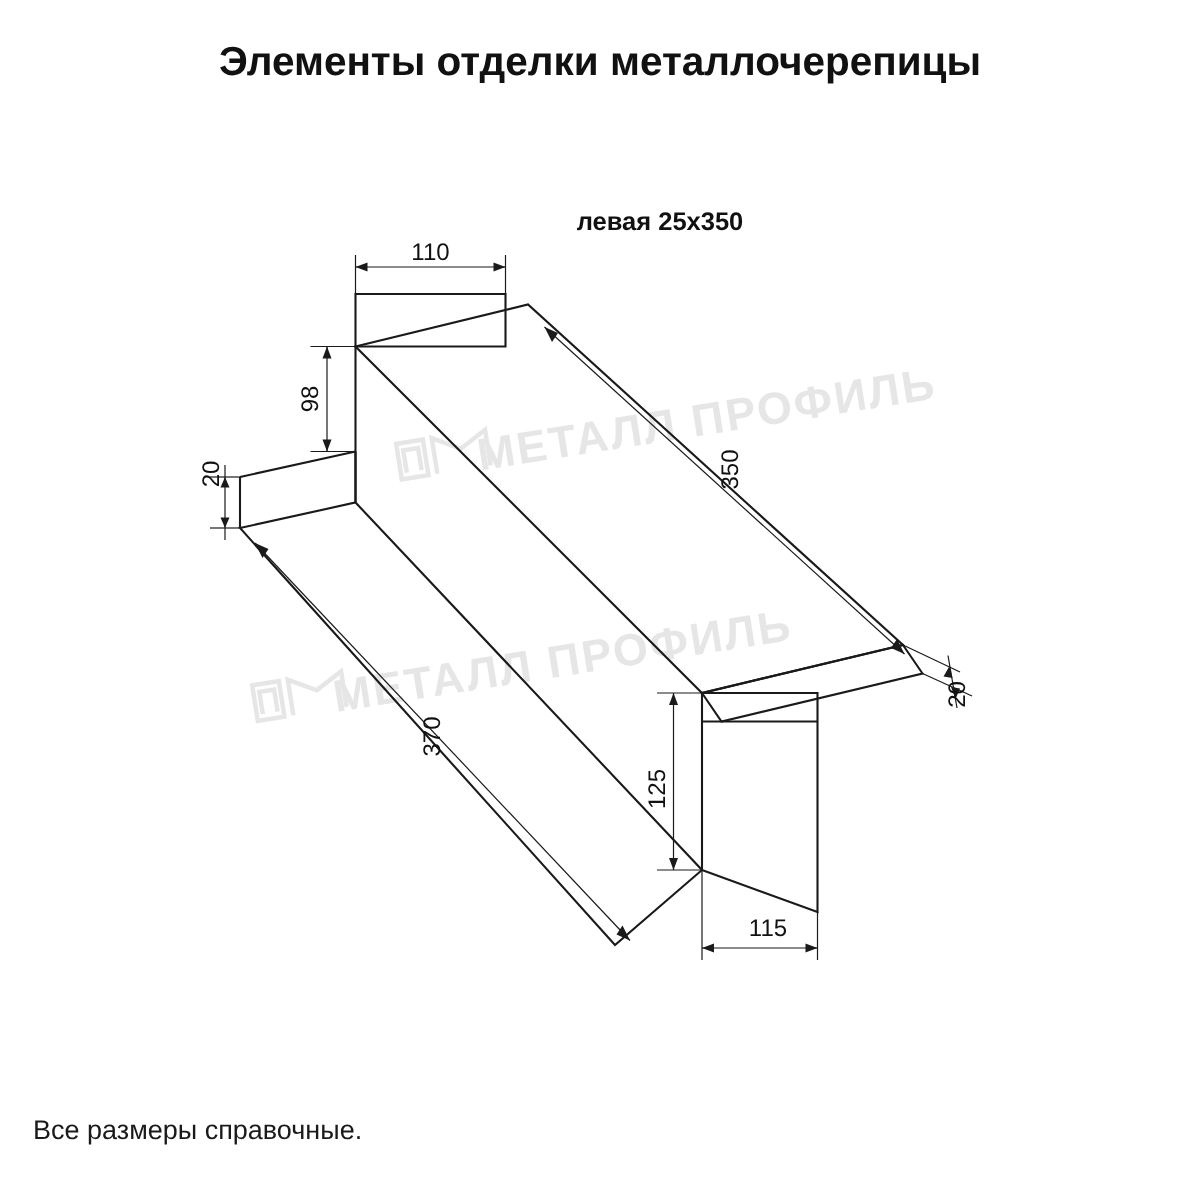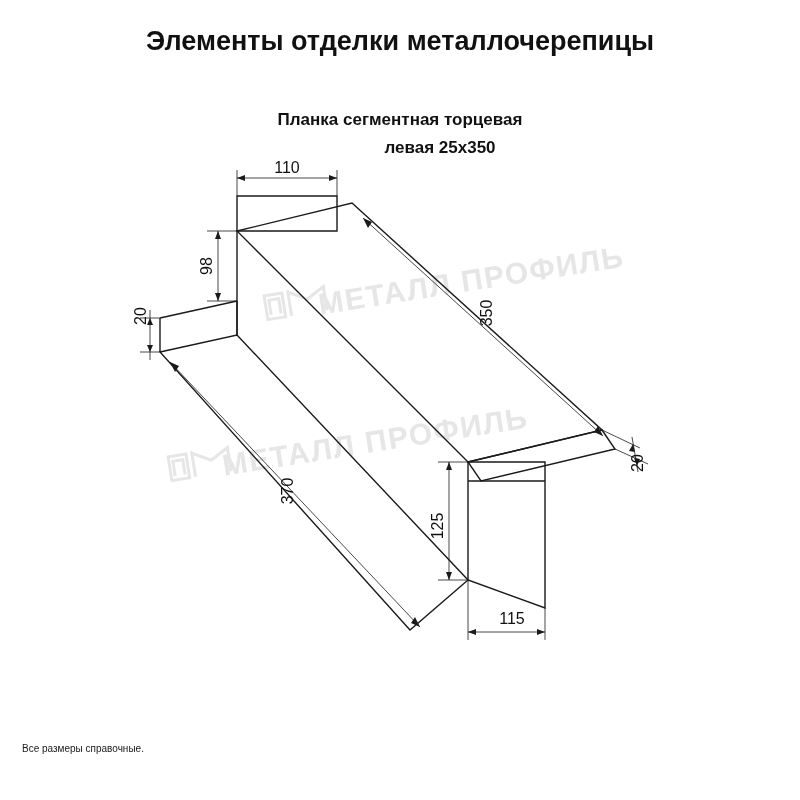--- a/index.html
+++ b/index.html
@@ -53,21 +53,21 @@
   .drawing {
     position: absolute;
     left: 0; top: 0;
     width: 800px;
     height: 800px;
   }
   .footer {
     position: absolute;
     left: 22px;
     width: 760px;
-    font-size: 10px;
+    font-size: 18px;
     color: #1a1a1a;
   }
   .footer.line1 { top: 743px; }
   .footer.line2 { top: 765px; }
   .wm {
     position: absolute;
     pointer-events: none;
     user-select: none;
   }
   .wm-text {
@@ -84,21 +84,20 @@
     font-family: "Liberation Sans", sans-serif;
     fill: #111111;
   }
 </style>
 </head>
 <body>
 
 <div class="page">
 
   <div class="title">Элементы отделки металлочерепицы</div>
-  <div class="subtitle1">Планка сегментная торцевая</div>
   <div class="subtitle2">левая 25х350</div>
 
   <div class="wm wm1">
     <svg width="380" height="60" viewBox="0 0 380 60">
       <g fill="none" stroke="#e6e6e6" stroke-width="3">
         <path d="M6 38 L6 14 L24 14 L24 38 Z"></path>
         <path d="M10 34 L10 19 L20 19 L20 34"></path>
         <path d="M30 38 L30 14 L48 24 L66 14 L66 38"></path>
       </g>
     </svg>

